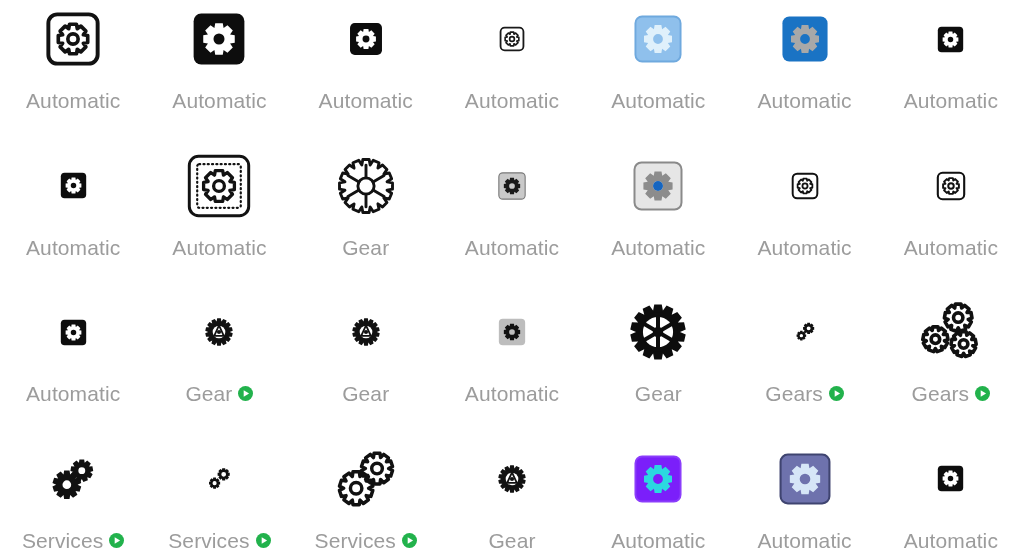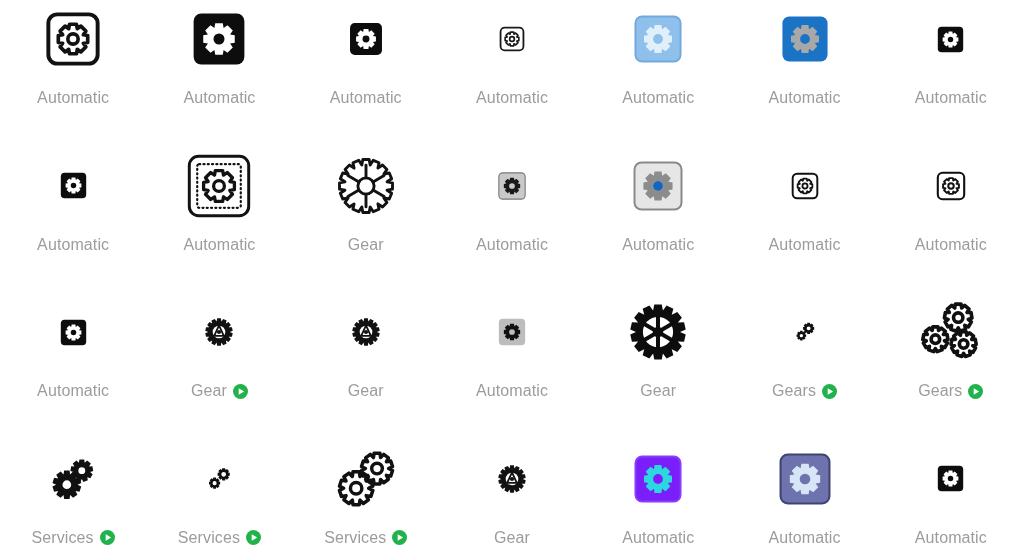--- a/index.html
+++ b/index.html
@@ -47,21 +47,21 @@
   .label-row {
     display: flex;
     align-items: center;
     justify-content: center;
     gap: 6px;
     margin-top: 14px;
     line-height: 1;
   }
 
   .label {
-    font-size: 16px;
+    font-size: 21px;
     color: #9c9c9c;
     letter-spacing: 0.1px;
     white-space: nowrap;
   }
 
   .play-badge {
     width: 15px;
     height: 15px;
     flex: 0 0 15px;
     display: inline-block;

